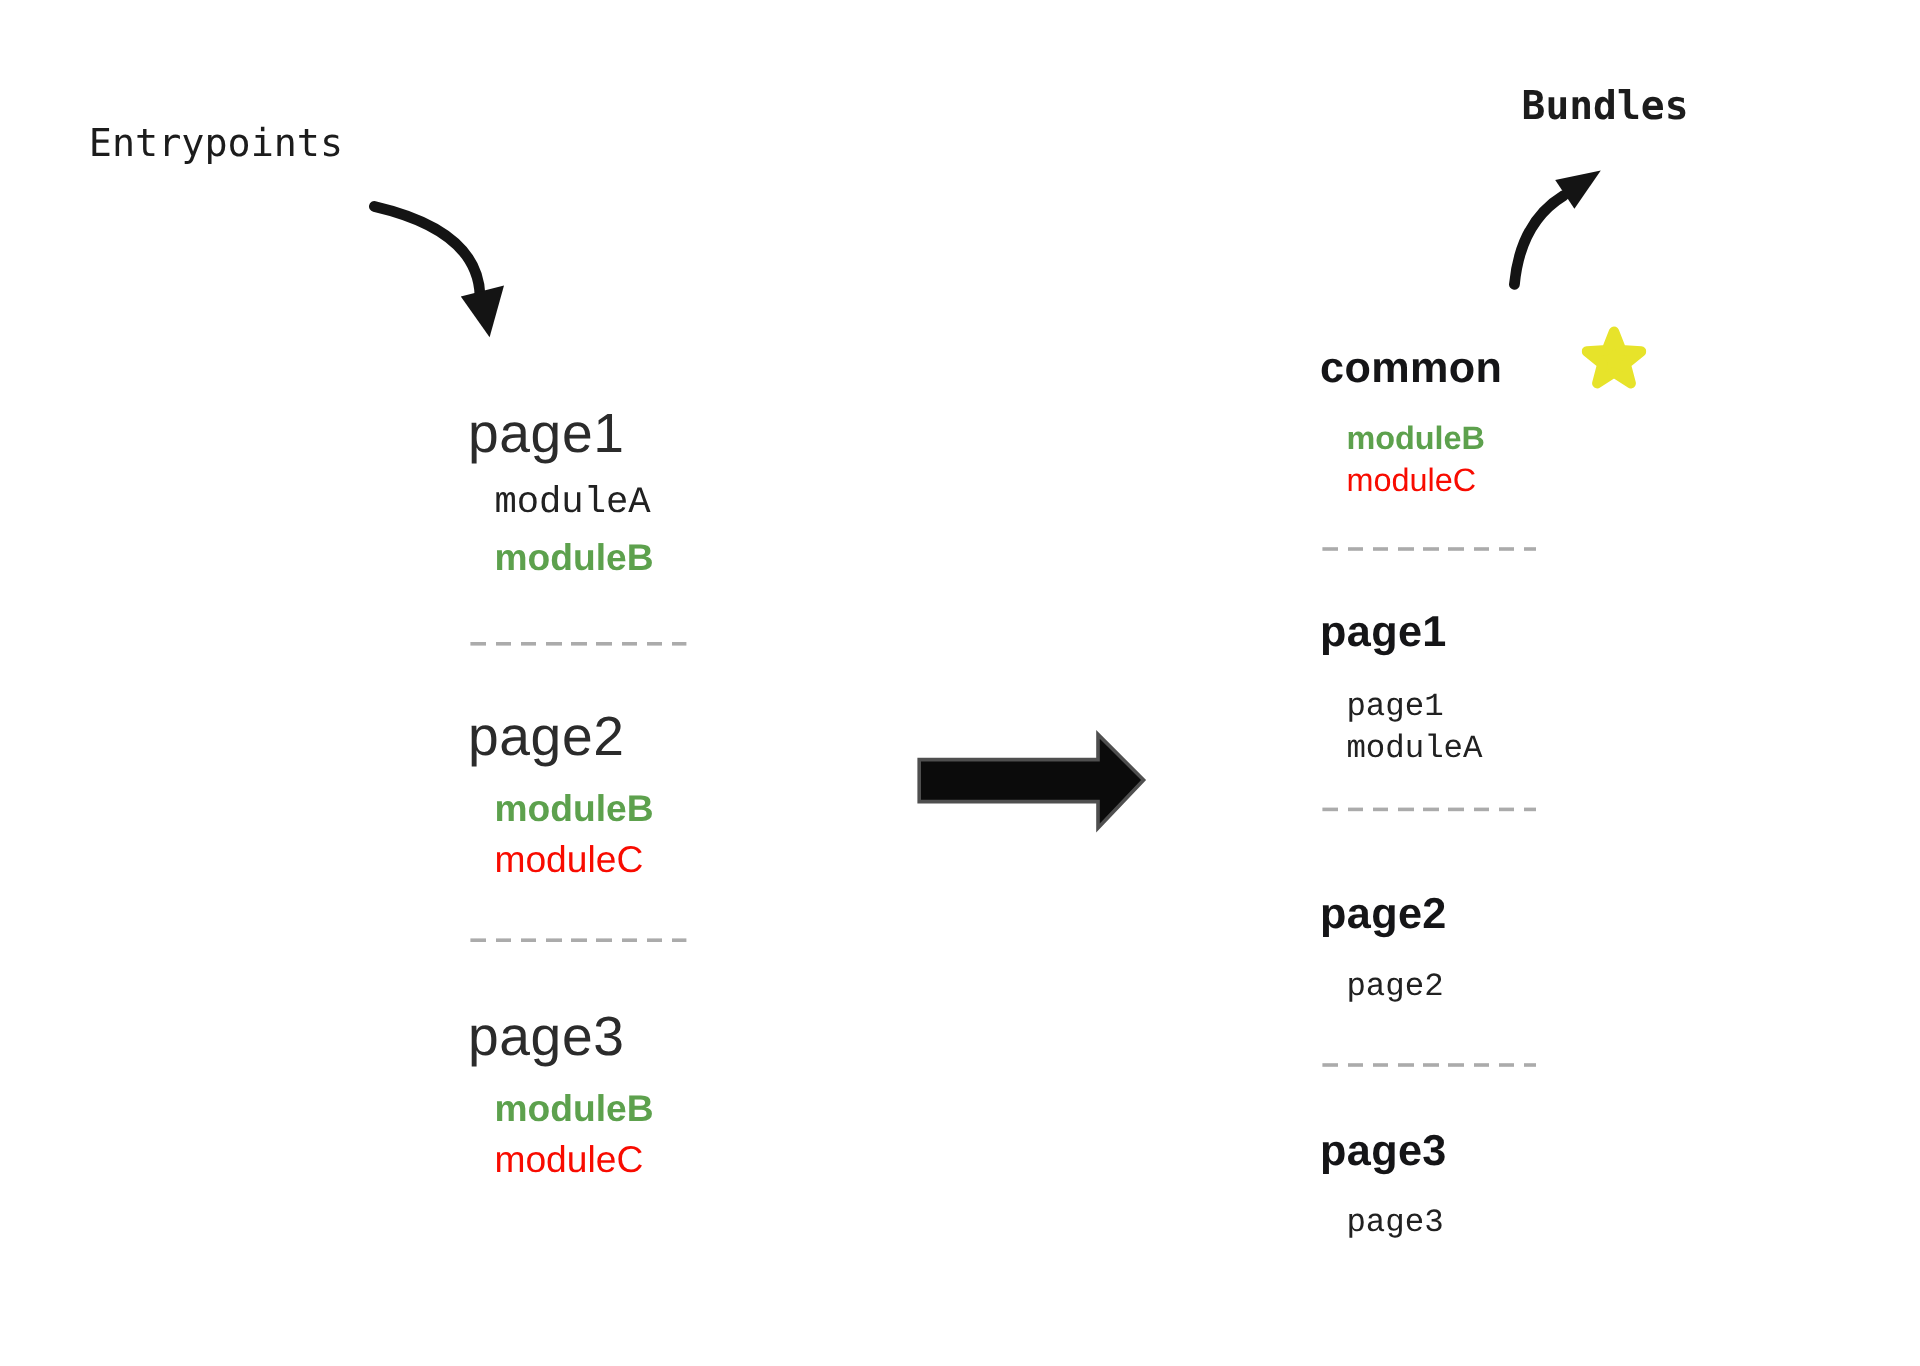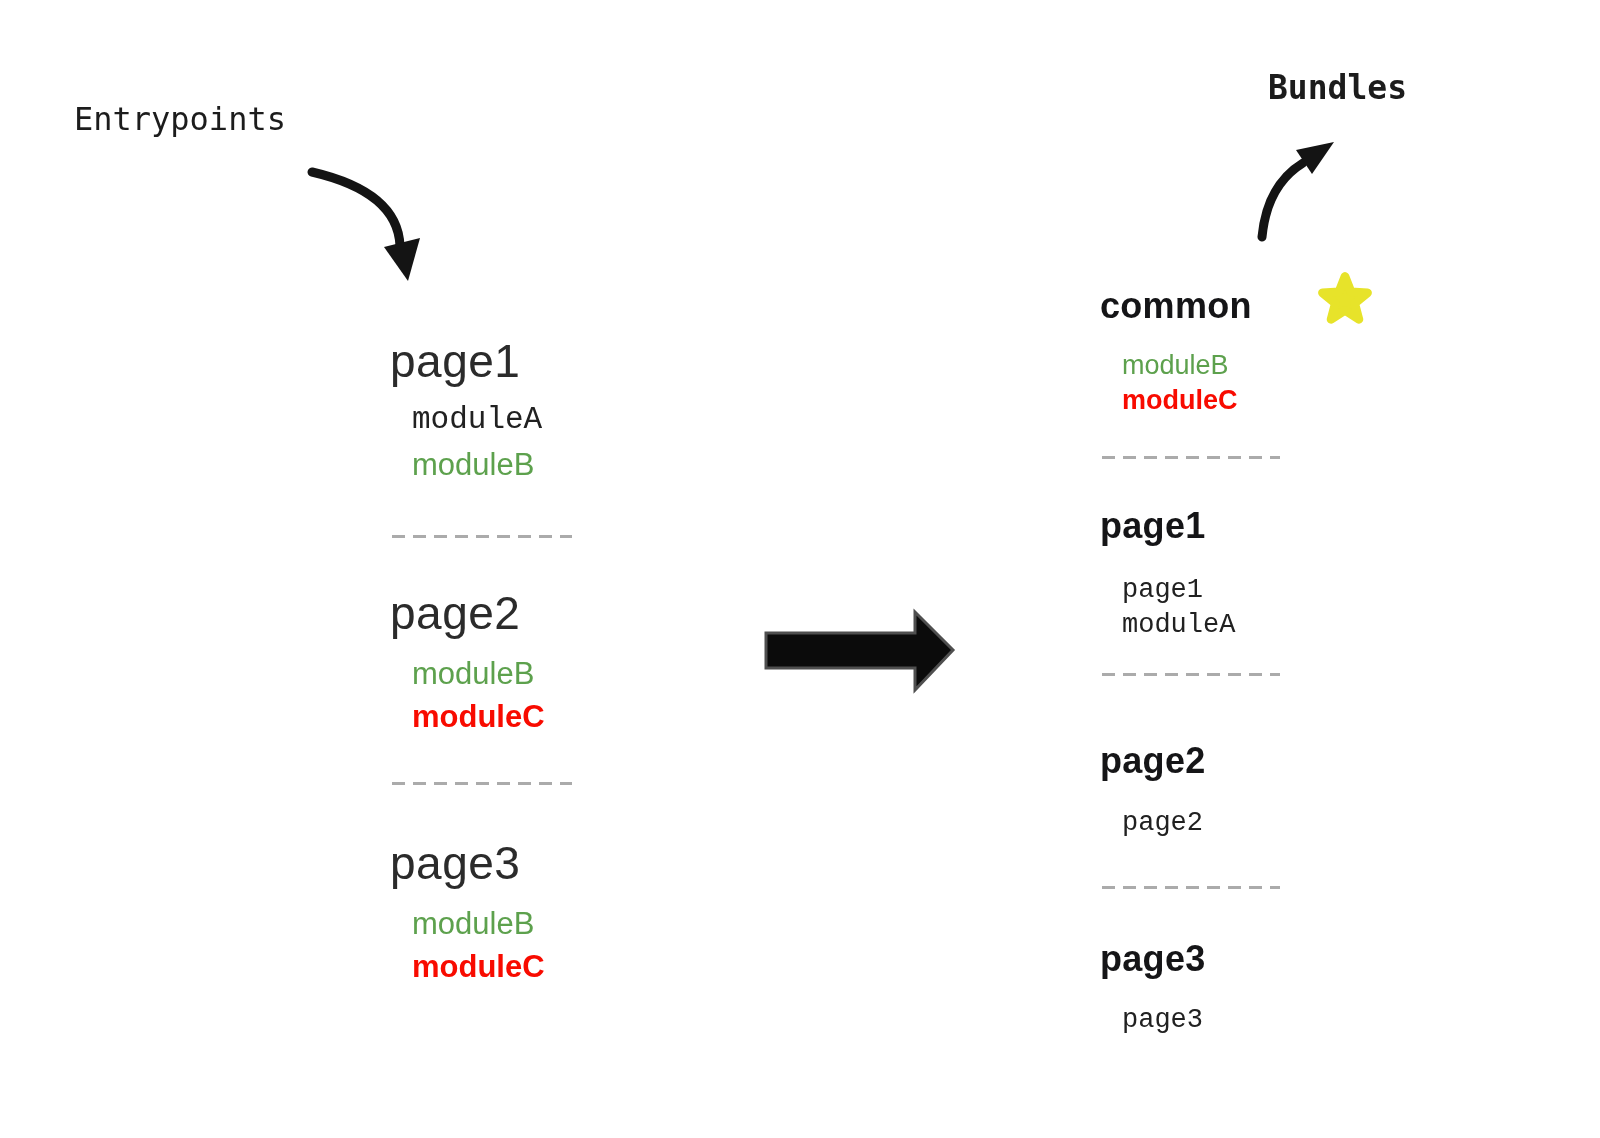--- a/index.html
+++ b/index.html
@@ -20,22 +20,22 @@
   
   .ep-h{position:absolute;left:390px;font-size:46px;font-weight:400;color:#2b2b2b;letter-spacing:.5px;white-space:nowrap;}
   .ep-m{position:absolute;left:412px;font-size:31px;white-space:nowrap;}
 
   
   .bn-h{position:absolute;left:1100px;font-size:36px;font-weight:700;color:#151517;letter-spacing:.3px;white-space:nowrap;}
   .bn-m{position:absolute;left:1122px;font-size:27px;white-space:nowrap;}
 
   
   .c-black{color:var(--text);font-weight:400;font-family:Liberation Mono, monospace;}
-  .c-green{color:var(--green);font-weight:400;}
-  .c-red{color:var(--red);font-weight:700;}
+  .c-green{color:var(--green);font-weight:700;}
+  .c-red{color:var(--red);font-weight:400;}
 
   
   .divider{
     position:absolute;height:3px;
     background:repeating-linear-gradient(90deg,#ababab 0 13px,transparent 13px 21px);
   }
   .div-l{left:392px;width:180px;}
   .div-r{left:1102px;width:178px;}
 
   

